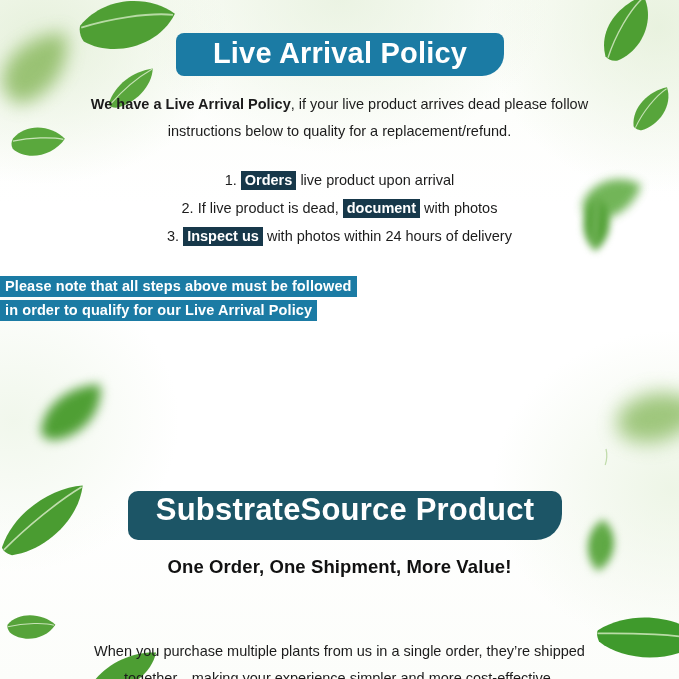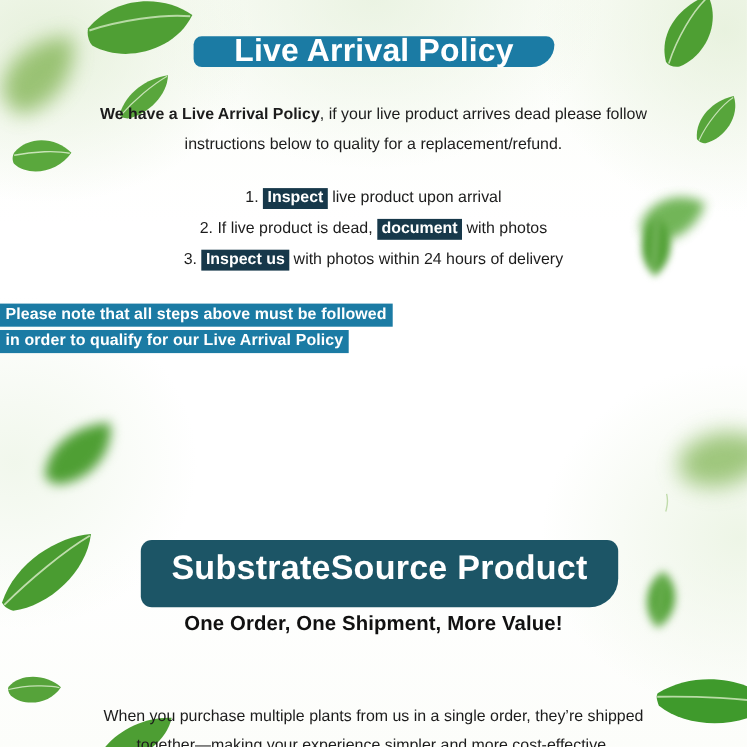--- a/index.html
+++ b/index.html
@@ -49,31 +49,31 @@
     color: #ffffff;
     font-weight: bold;
     letter-spacing: 0.2px;
     text-align: center;
     box-sizing: border-box;
   }
   #banner-live {
     left: 176px;
     top: 33px;
     width: 328px;
-    height: 28px;
+    height: 43px;
     background: #1b7ba4;
     border-radius: 8px 8px 22px 8px;
     font-size: 29px;
     padding-bottom: 2px;
   }
   #banner-substrate {
     left: 128px;
     top: 491px;
     width: 434px;
-    height: 61px;
+    height: 49px;
     background: #1c5566;
     border-radius: 10px 10px 26px 10px;
     font-size: 31px;
     padding-bottom: 12px;
   }
 
   
   .para {
     position: absolute;
     width: 100%;
@@ -262,21 +262,21 @@
 
   <div class="para" id="intro-para">
     <span class="line"><span class="bold">We have a Live Arrival Policy</span><span>, if your live product arrives dead please follow</span></span>
     <span class="line">instructions below to quality for a replacement/refund.</span>
   </div>
 
   <div id="steps">
 
     <span class="step">
       <span>1.</span>
-      <span class="hl-dark">Inspect</span>
+      <span class="hl-dark">Orders</span>
       <span>live product upon arrival</span>
     </span>
 
     <span class="step">
       <span>2.</span>
       <span>If live product is dead,</span>
       <span class="hl-dark">document</span>
       <span>with photos</span>
     </span>
 

